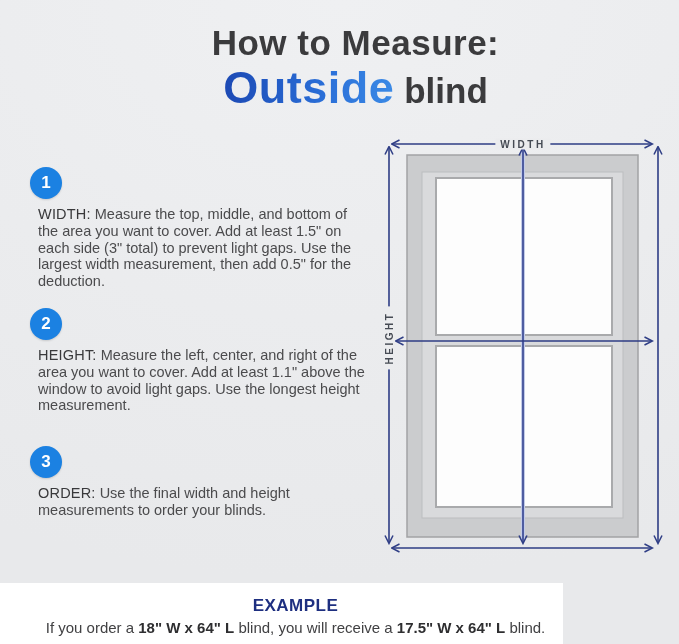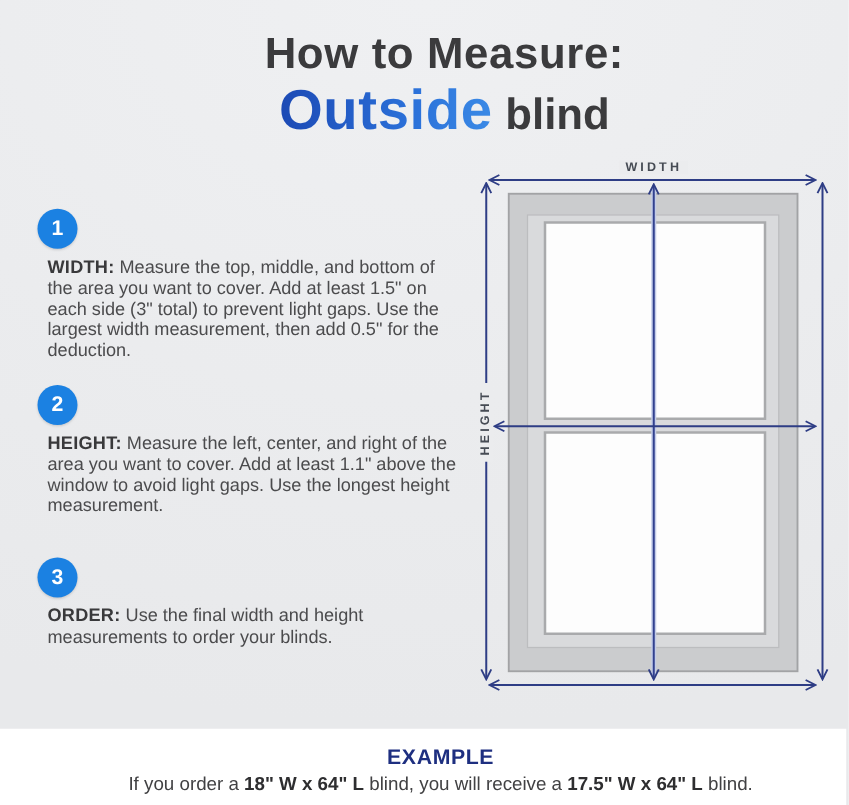--- a/index.html
+++ b/index.html
@@ -39,37 +39,37 @@
     background: #1b81e2;
     display: flex; align-items: center; justify-content: center;
     box-shadow: 0 1px 2px rgba(0,0,0,0.15);
   }
   .step-number { color: #ffffff; font-size: 17px; font-weight: 700; }
   .step-text {
     margin-top: 7px; margin-left: 8px;
     width: 332px;
     font-size: 14.5px; line-height: 16.8px; color: #4b4b4d;
   }
-  .step-label { font-weight: 700; color: #39393b; letter-spacing: 0.2px; }
+  .step-label { font-weight: 400; color: #39393b; letter-spacing: 0.2px; }
 
   
   .diagram { position: absolute; left: 370px; top: 125px; width: 309px; height: 460px; }
   .diagram svg { position: absolute; left: 0; top: 0; }
   .dim-label {
     position: absolute;
     font-size: 10px; font-weight: 700; letter-spacing: 2.5px;
     color: #464b54; background: #ebecee; padding: 0 5px;
     white-space: nowrap;
   }
-  .dim-label.width { left: 153px; top: 9px; transform: translate(-50%, -50%); }
+  .dim-label.width { left: 153px; top: 19px; transform: translate(-50%, -50%); }
   .dim-label.height { left: 19px; top: 213px; transform: translate(-50%, -50%) rotate(-90deg); }
 
   
   .footer {
-    position: absolute; left: 0; top: 583px; width: 677px; height: 61px;
+    position: absolute; left: 0; top: 583px; width: 563px; height: 61px;
     background: #ffffff; text-align: center; padding-left: 28px;
   }
   .example-heading {
     margin-top: 13px;
     font-size: 17px; font-weight: 700; color: #1e2f80; letter-spacing: 0.5px;
   }
   .example-sentence { margin-top: 3px; font-size: 15px; color: #414143; }
   .example-sentence b { font-weight: 700; color: #2e2e30; }
 </style>
 </head>

